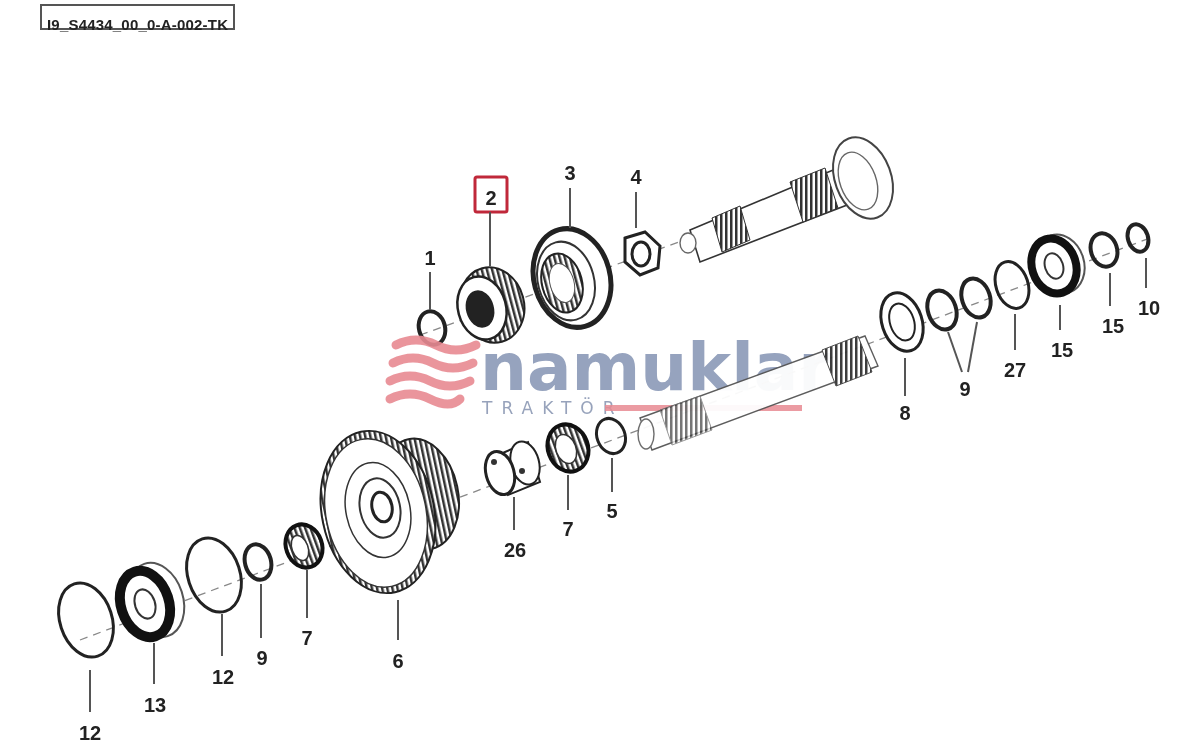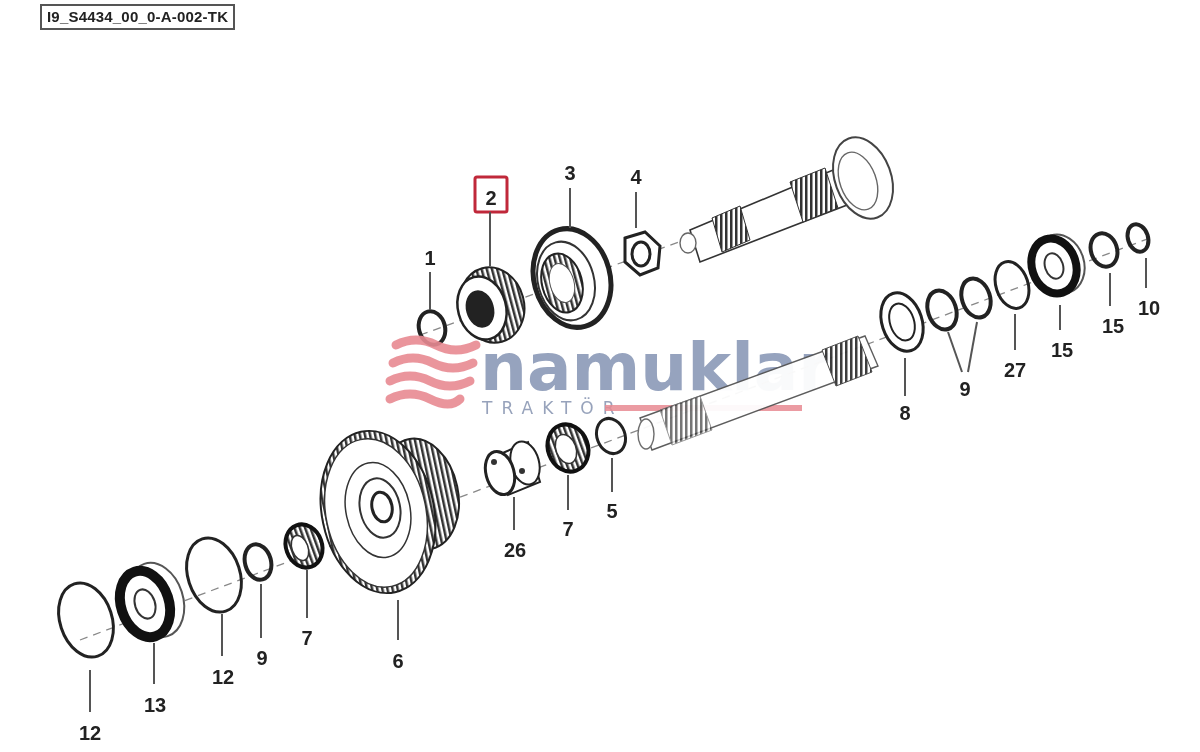--- a/index.html
+++ b/index.html
@@ -1,17 +1,17 @@
 <!DOCTYPE html>
 <html><head>
 <meta charset="utf-8">
 <style>
   html, body { margin:0; padding:0; background:#ffffff; }
   body { width:1200px; height:752px; position:relative; overflow:hidden; font-family:"Liberation Sans", sans-serif; }
-  .ref-label { position:absolute; left:40px; top:4px; height:26px; padding:0 5px; border:2px solid #555; box-sizing:border-box;
+  .ref-label { position:absolute; left:40px; top:4px; height:26px; padding:8px 5px; border:2px solid #555; box-sizing:border-box;
     font-family:"Liberation Sans", sans-serif; font-weight:bold; font-size:15px; line-height:22px; color:#222; background:#fff; letter-spacing:0.2px; }
   svg#diagram { position:absolute; left:0; top:0; }
   .callout-num { font-family:"Liberation Sans", sans-serif; font-weight:bold; font-size:20px; fill:#222; text-anchor:middle; }
   .leader { stroke:#555; stroke-width:2; }
   .axis { stroke:#888; stroke-width:1.3; stroke-dasharray:8 6; fill:none; }
   .watermark-word { font-family:"DejaVu Sans", sans-serif; font-weight:bold; font-size:66px; fill:#7f8fb0; opacity:0.82; }
   .watermark-sub { font-family:"DejaVu Sans", sans-serif; font-size:17px; letter-spacing:9px; fill:#8c99b4; opacity:0.9; }
 </style>
 </head>
 <body>

